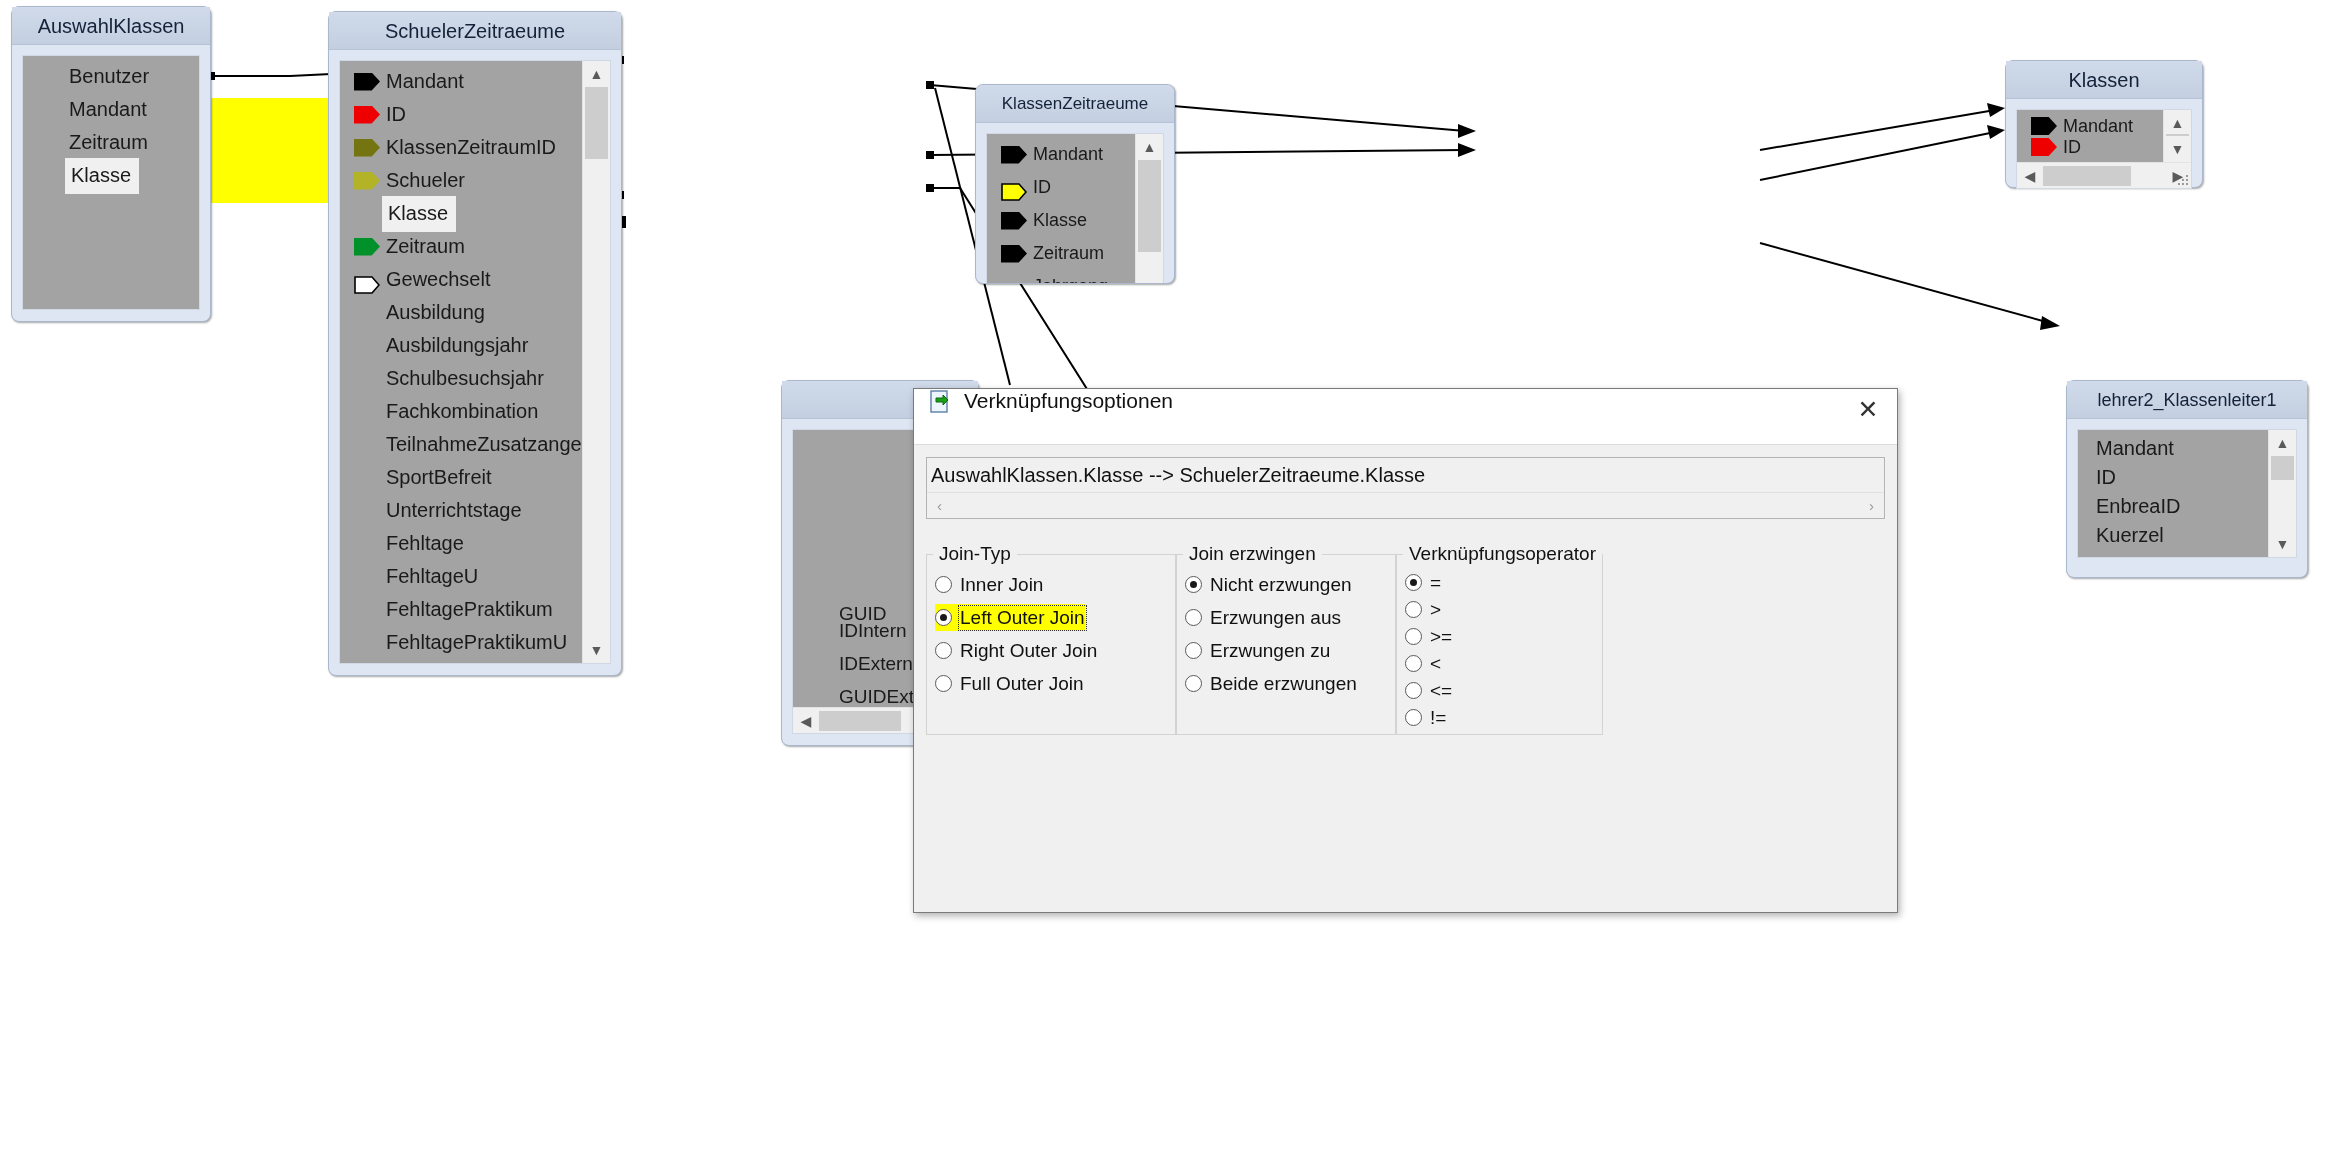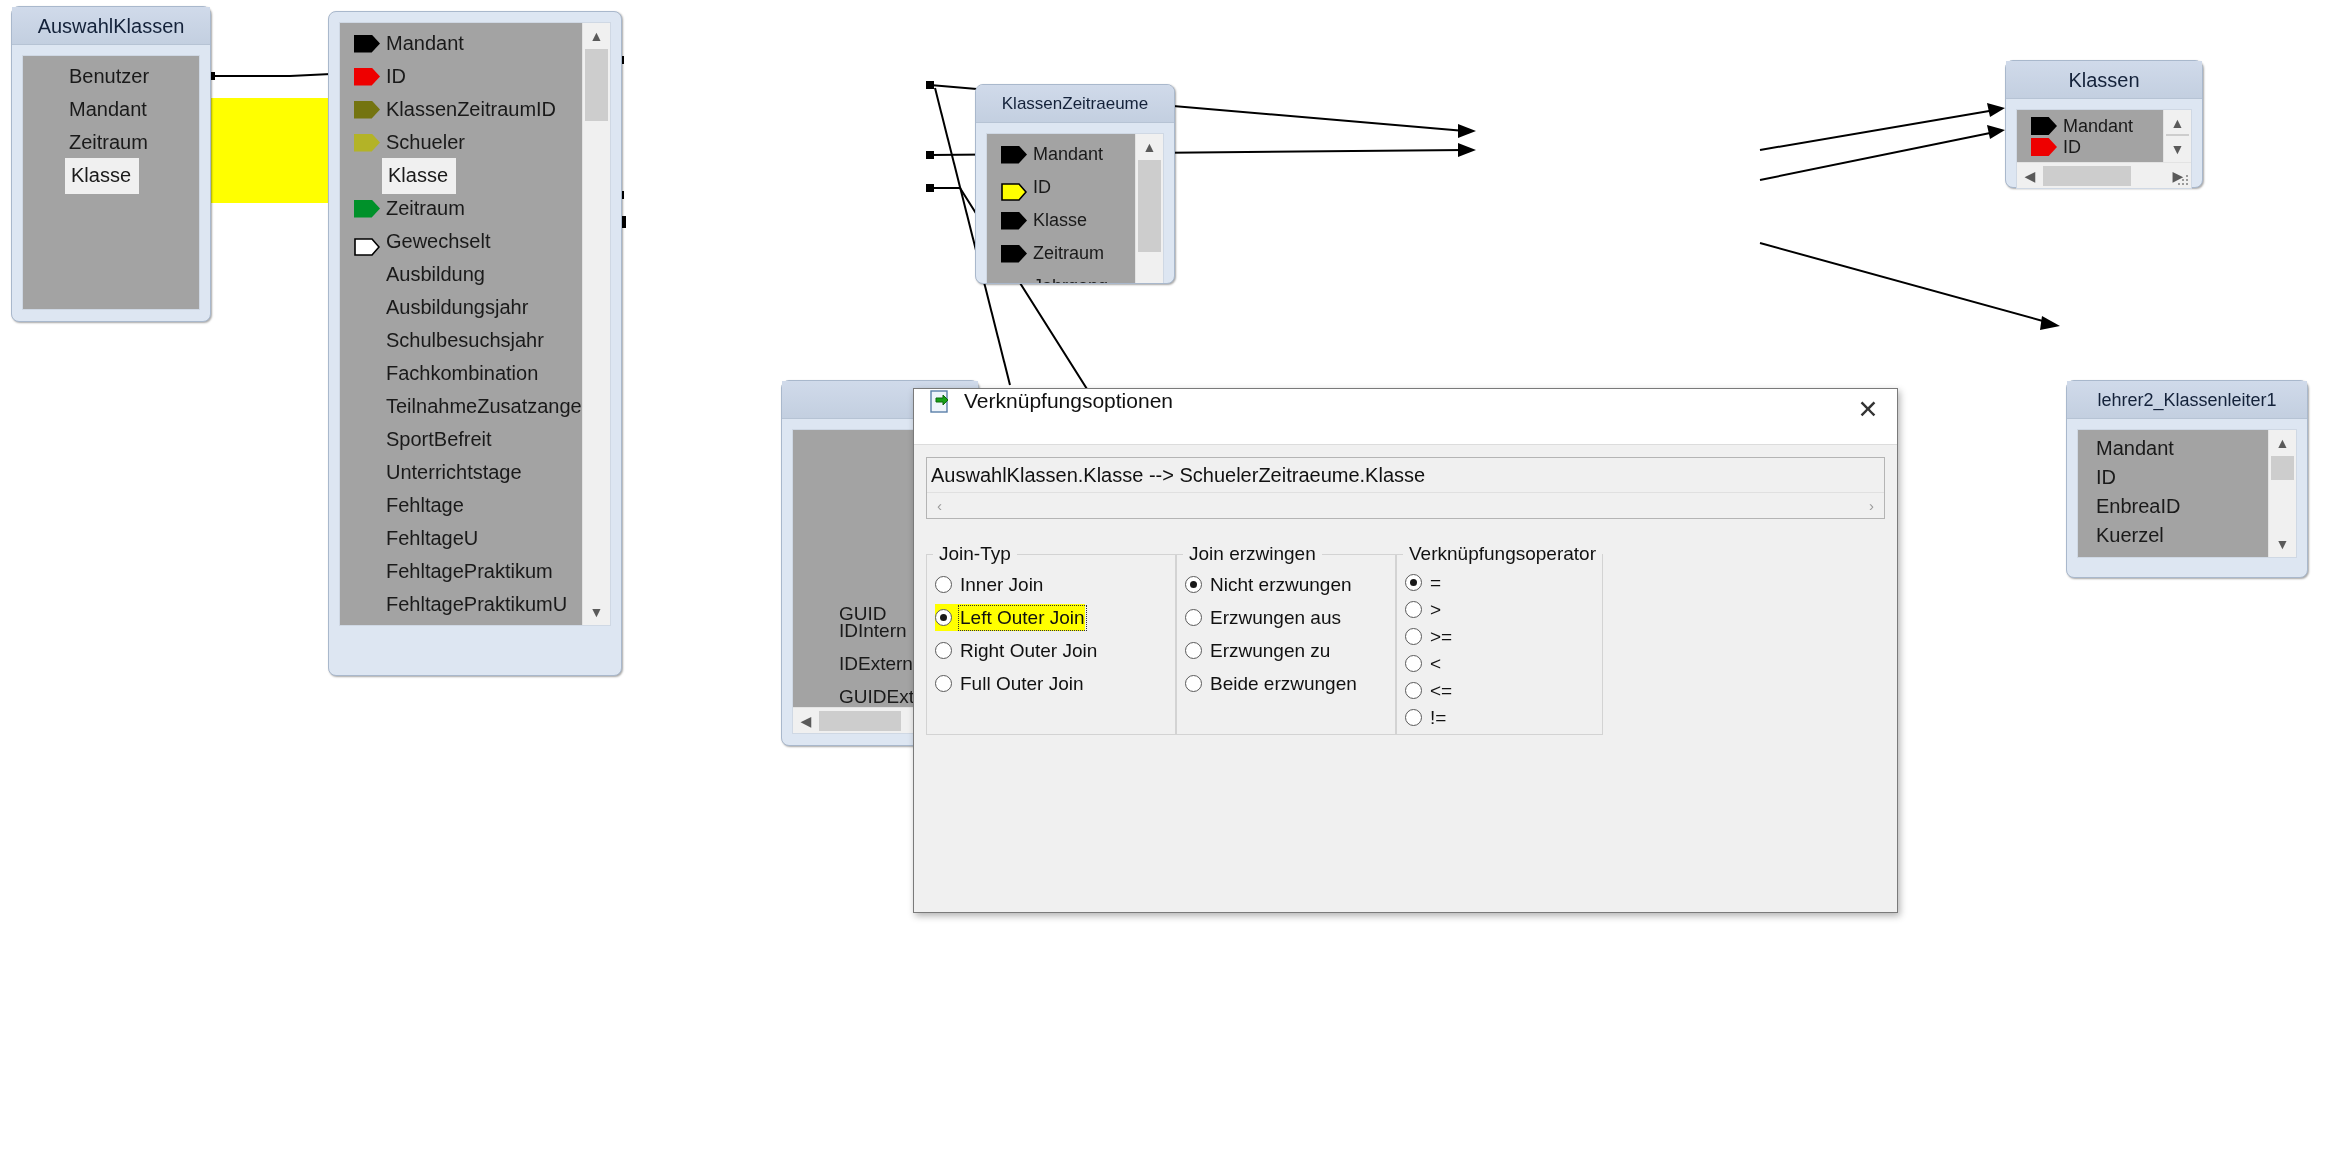--- a/index.html
+++ b/index.html
@@ -321,20 +321,21 @@
           <span class="label">Zeitraum</span>
         </div>
         <div class="fld indent sel">
           <span class="label">Klasse</span>
         </div>
       </div>
     </div>
   </div>
 
   <div class="tbl" style="left:328px; top:11px; width:294px; height:665px; z-index:6;">
+    <div class="tbl-title">SchuelerZeitraeume</div>
     <div class="tbl-body" style="height:604px;">
       <div class="tbl-list">
         <div class="fld">
             <span class="keyic" style="background:#000;"></span>
             <span class="label">Mandant</span>
           </div>
         <div class="fld">
             <span class="keyic" style="background:#ee0000;"></span>
             <span class="label">ID</span>
           </div>

